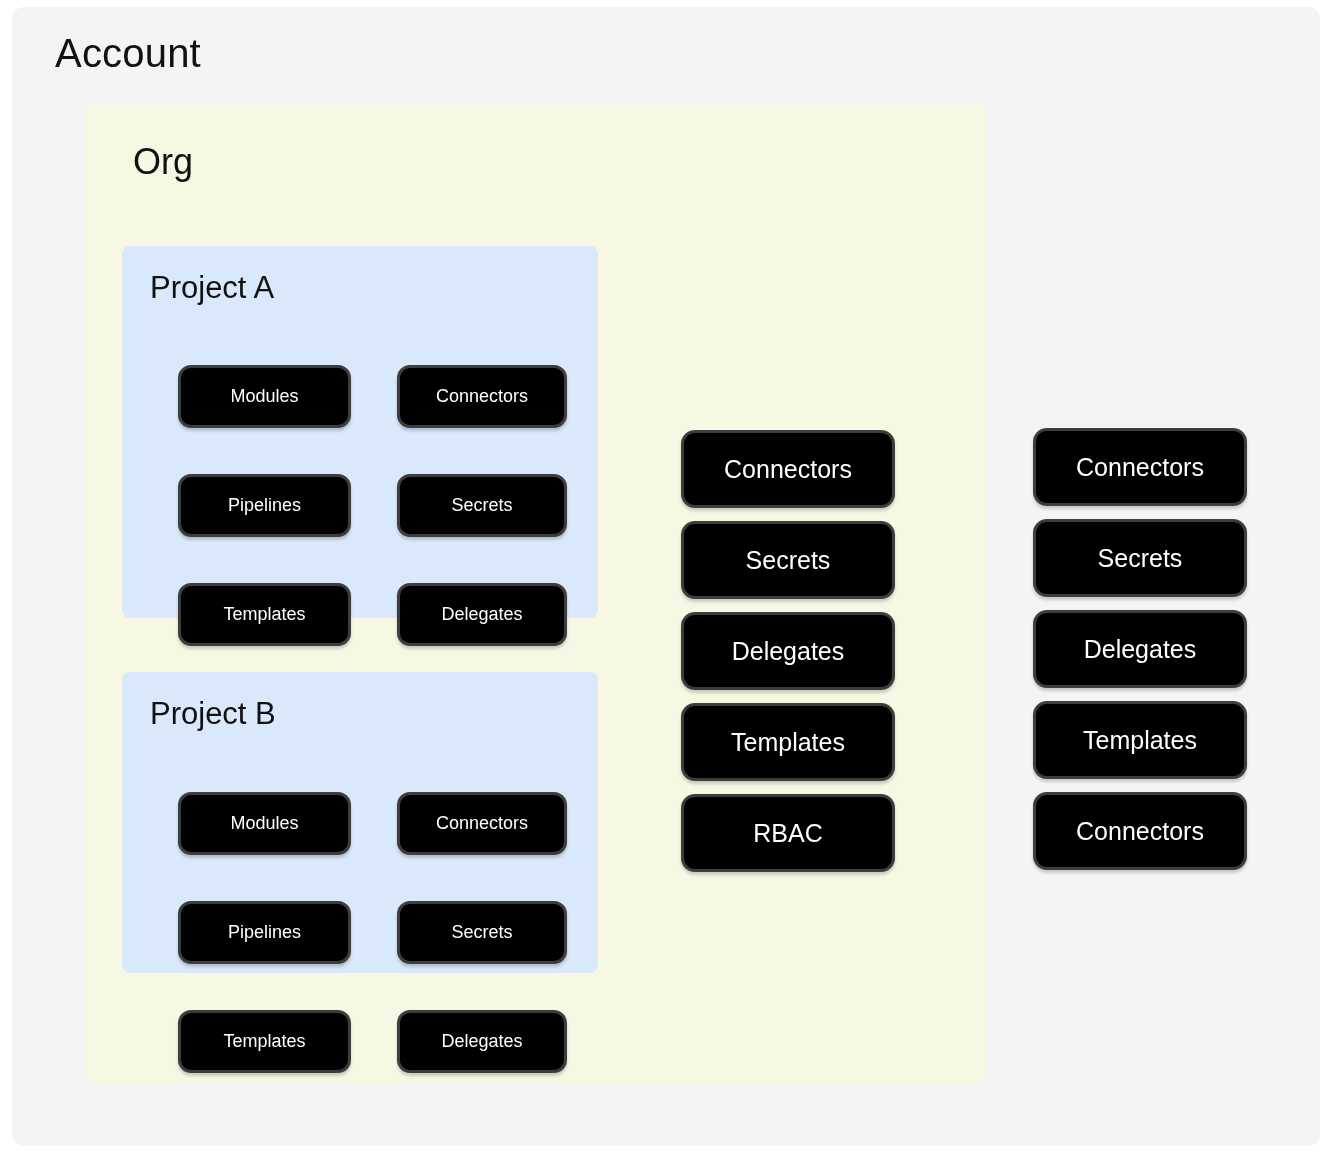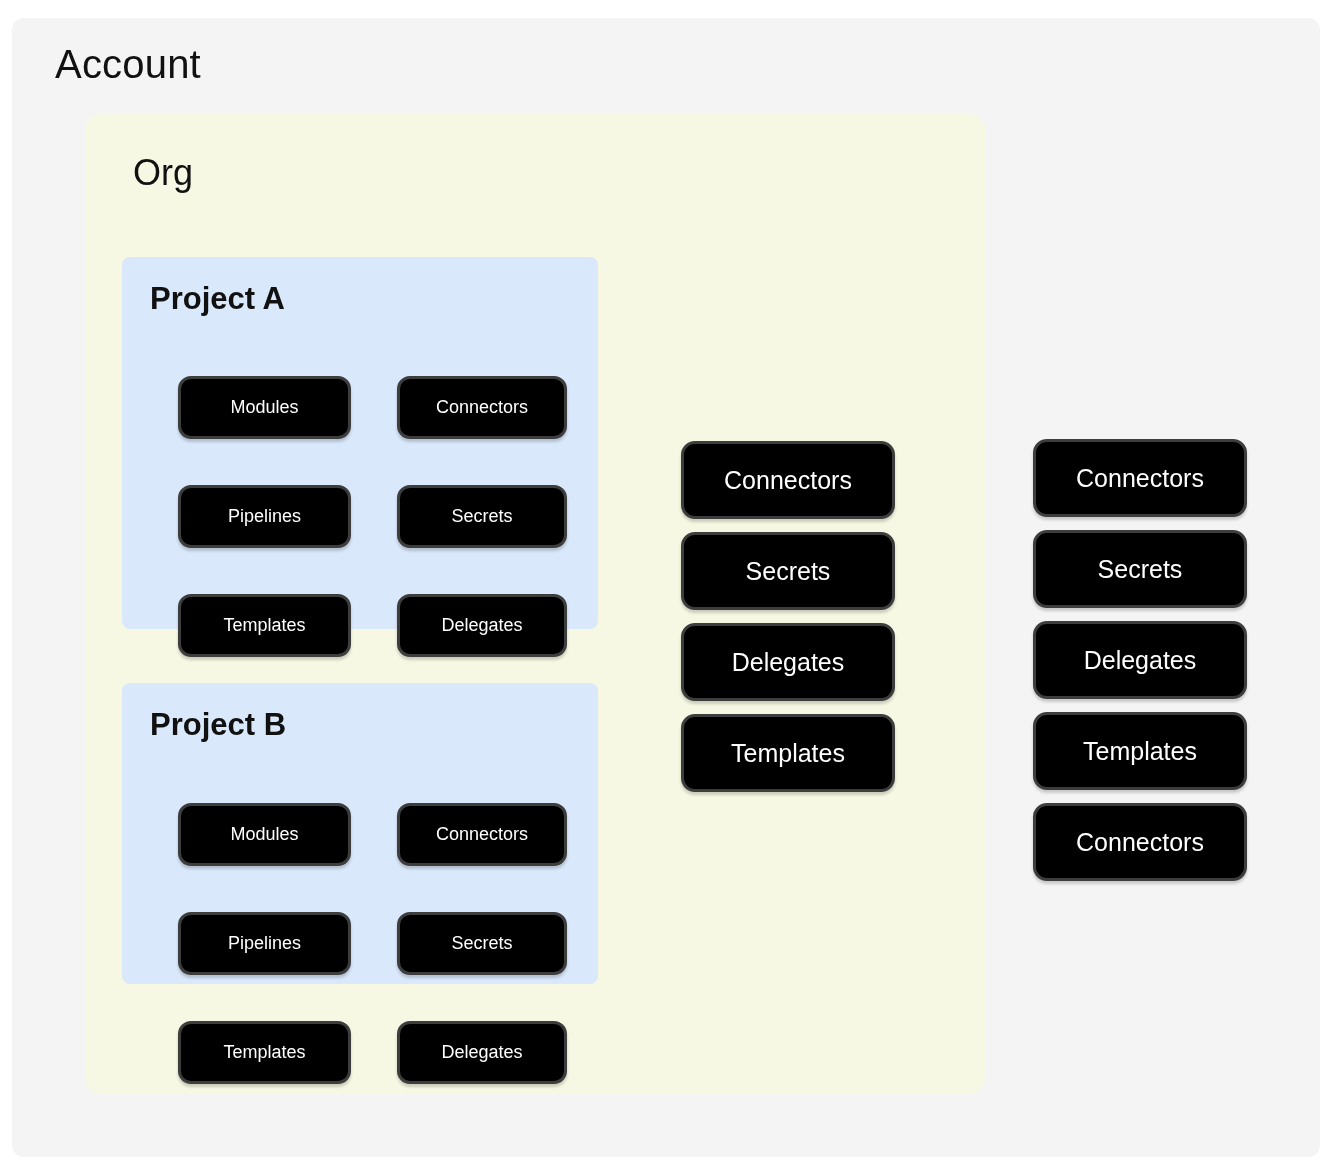--- a/index.html
+++ b/index.html
@@ -10,38 +10,38 @@
   }
   .canvas {
     position: relative;
     width: 1333px;
     height: 1172px;
     background: var(--page-bg, #ffffff);
     overflow: hidden;
   }
   .account-box {
     position: absolute;
-    left: 12px; top: 18px;
+    left: 12px; top: 7px;
     width: 1308px; height: 1139px;
     background: var(--account-bg, #f4f4f4);
     border-radius: 12px;
   }
   .account-title {
     position: absolute;
     left: 43px; top: 24px;
     font-size: 40px;
     color: var(--title-color, #111111);
     letter-spacing: 0.2px;
   }
   .org-box {
     position: absolute;
     left: 73px; top: 96px;
     width: 900px; height: 980px;
     background: var(--org-bg, #f7f8e3);
-    border-radius: 16px;
+    border-radius: 4px;
   }
   .org-title {
     position: absolute;
     left: 48px; top: 38px;
     font-size: 36px;
     color: var(--title-color, #111111);
   }
   .project-box {
     position: absolute;
     left: 37px;
@@ -49,21 +49,20 @@
     background: var(--project-bg, #d9e8fb);
     border-radius: 8px;
   }
   .project-a { top: 143px; height: 372px; }
   .project-b { top: 569px; height: 301px; }
   .project-title {
     position: absolute;
     left: 28px; top: 24px;
     font-size: 31px;
     color: var(--title-color, #111111);
-    font-weight: bold;
   }
   .pill-grid {
     position: absolute;
     left: 56px;
     display: grid;
     grid-template-columns: 173px 170px;
     column-gap: 20px;
     row-gap: 10px;
     gap: 46px;
   }
@@ -135,20 +134,21 @@
           <div class="pill pill-sm">Templates</div>
           <div class="pill pill-sm">Delegates</div>
         </div>
       </div>
 
       <div class="pill-column org-pills">
         <div class="pill pill-lg">Connectors</div>
         <div class="pill pill-lg">Secrets</div>
         <div class="pill pill-lg">Delegates</div>
         <div class="pill pill-lg">Templates</div>
+        <div class="pill pill-lg">RBAC</div>
       </div>
 
     </div>
 
     <div class="pill-column account-pills">
       <div class="pill pill-lg">Connectors</div>
       <div class="pill pill-lg">Secrets</div>
       <div class="pill pill-lg">Delegates</div>
       <div class="pill pill-lg">Templates</div>
       <div class="pill pill-lg">Connectors</div>

